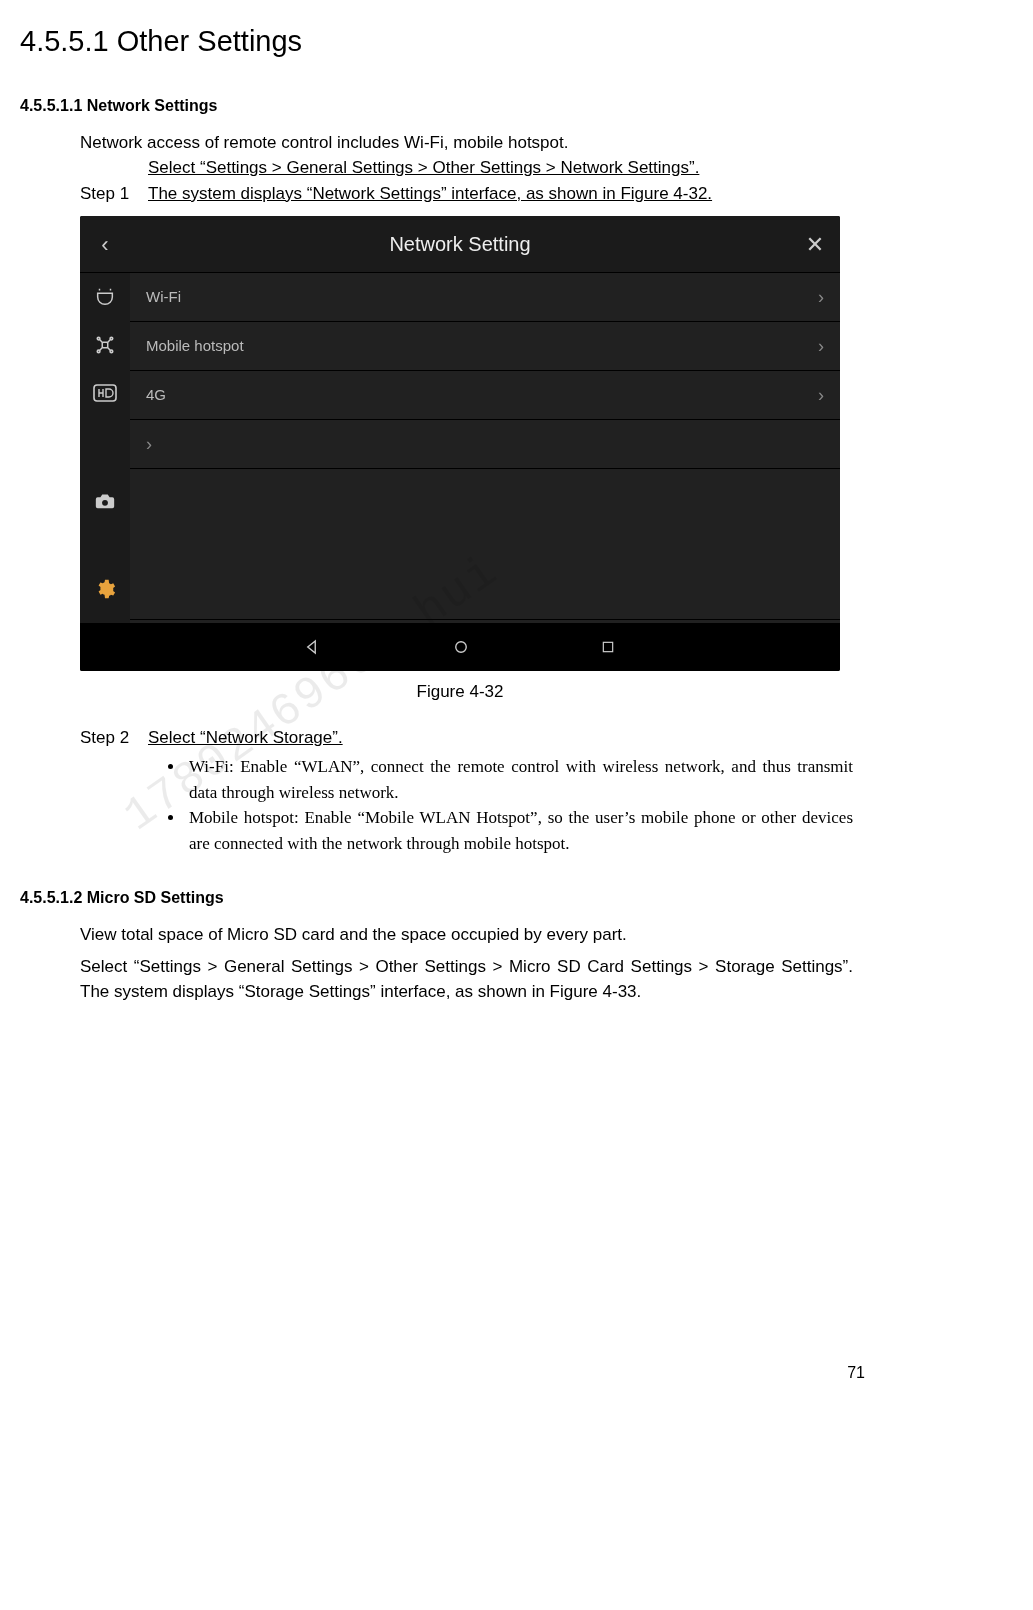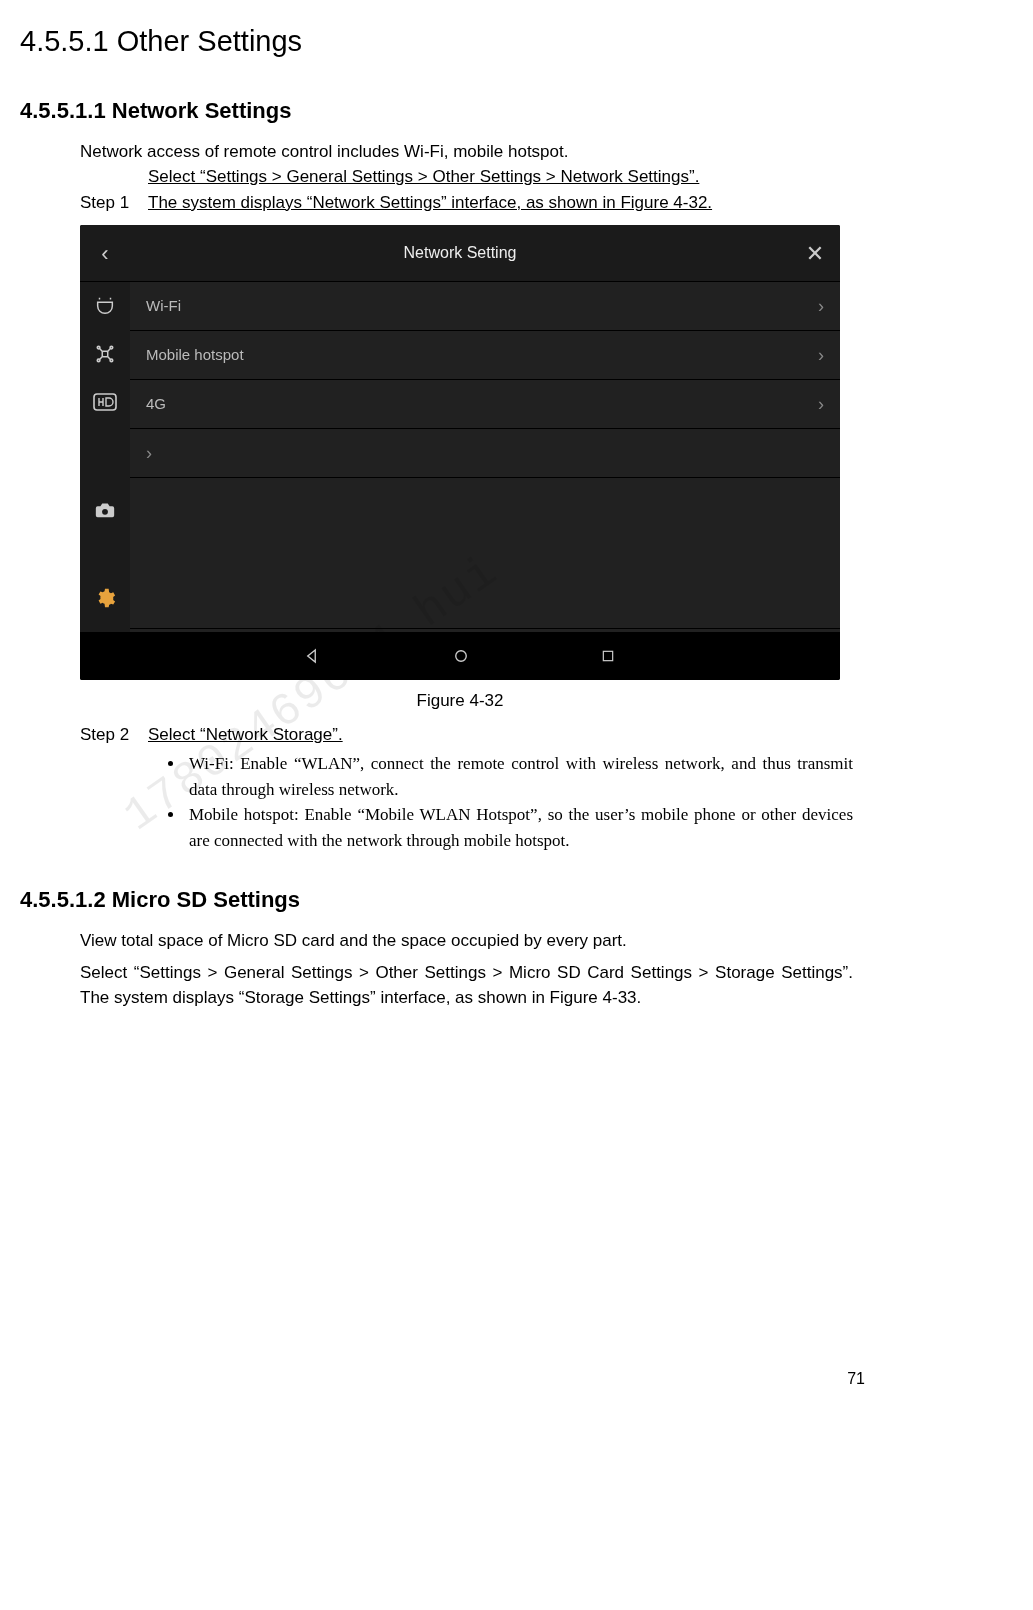--- a/index.html
+++ b/index.html
@@ -12,21 +12,21 @@
     line-height: 1.5;
     position: relative;
     box-sizing: border-box;
   }
   .h1 {
     font-size: 29px;
     font-weight: normal;
     margin-bottom: 30px;
   }
   .h2 {
-    font-size: 22px;
+    font-size: 16px;
     font-weight: bold;
     margin-top: 30px;
     margin-bottom: 12px;
   }
   .body-indent {
     margin-left: 60px;
   }
   .step-row {
     display: flex;
     margin-left: 60px;
@@ -59,21 +59,21 @@
   }
   .shot-back {
     width: 50px;
     text-align: center;
     font-size: 22px;
     color: #ccc;
   }
   .shot-title {
     flex: 1;
     text-align: center;
-    font-size: 16px;
+    font-size: 20px;
     color: #eee;
   }
   .shot-close {
     width: 50px;
     text-align: center;
     font-size: 22px;
     color: #ccc;
   }
   .shot-body {
     display: flex;
@@ -115,21 +115,21 @@
     background: #000;
     display: flex;
     align-items: center;
     justify-content: center;
     gap: 130px;
     color: #ccc;
   }
   .shot-navbar svg { display: block; }
   .figure-caption {
     text-align: center;
-    margin: 6px 0 8px 60px;
+    margin: 6px 0 20px 60px;
     width: 760px;
   }
   .bullet-list {
     list-style: disc;
     padding-left: 0;
     margin: 4px 0 0 0;
   }
   .bullet-list li {
     margin-left: 165px;
     padding-left: 4px;

